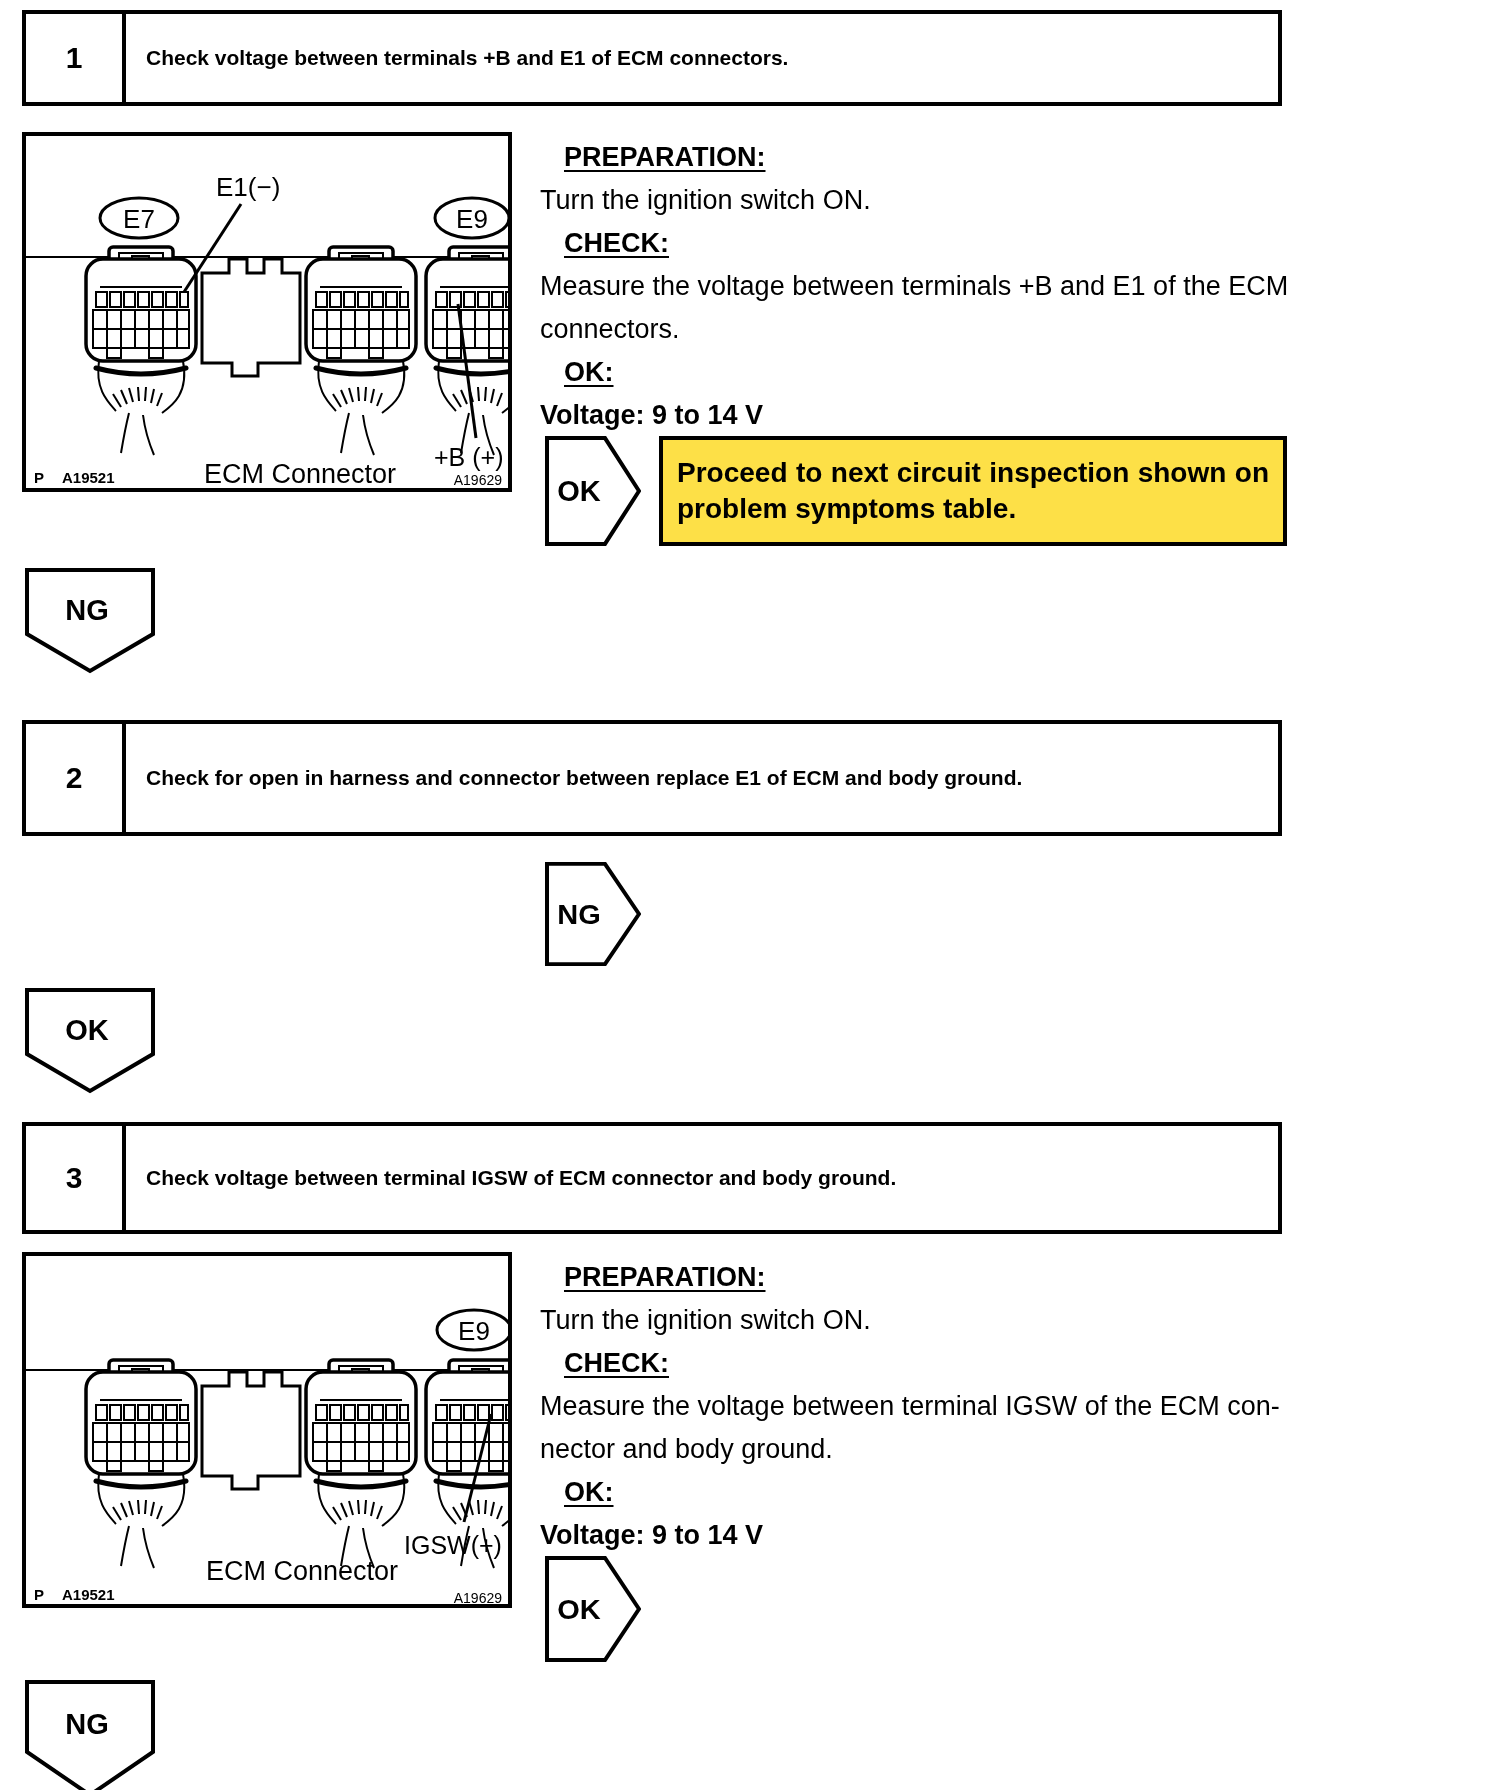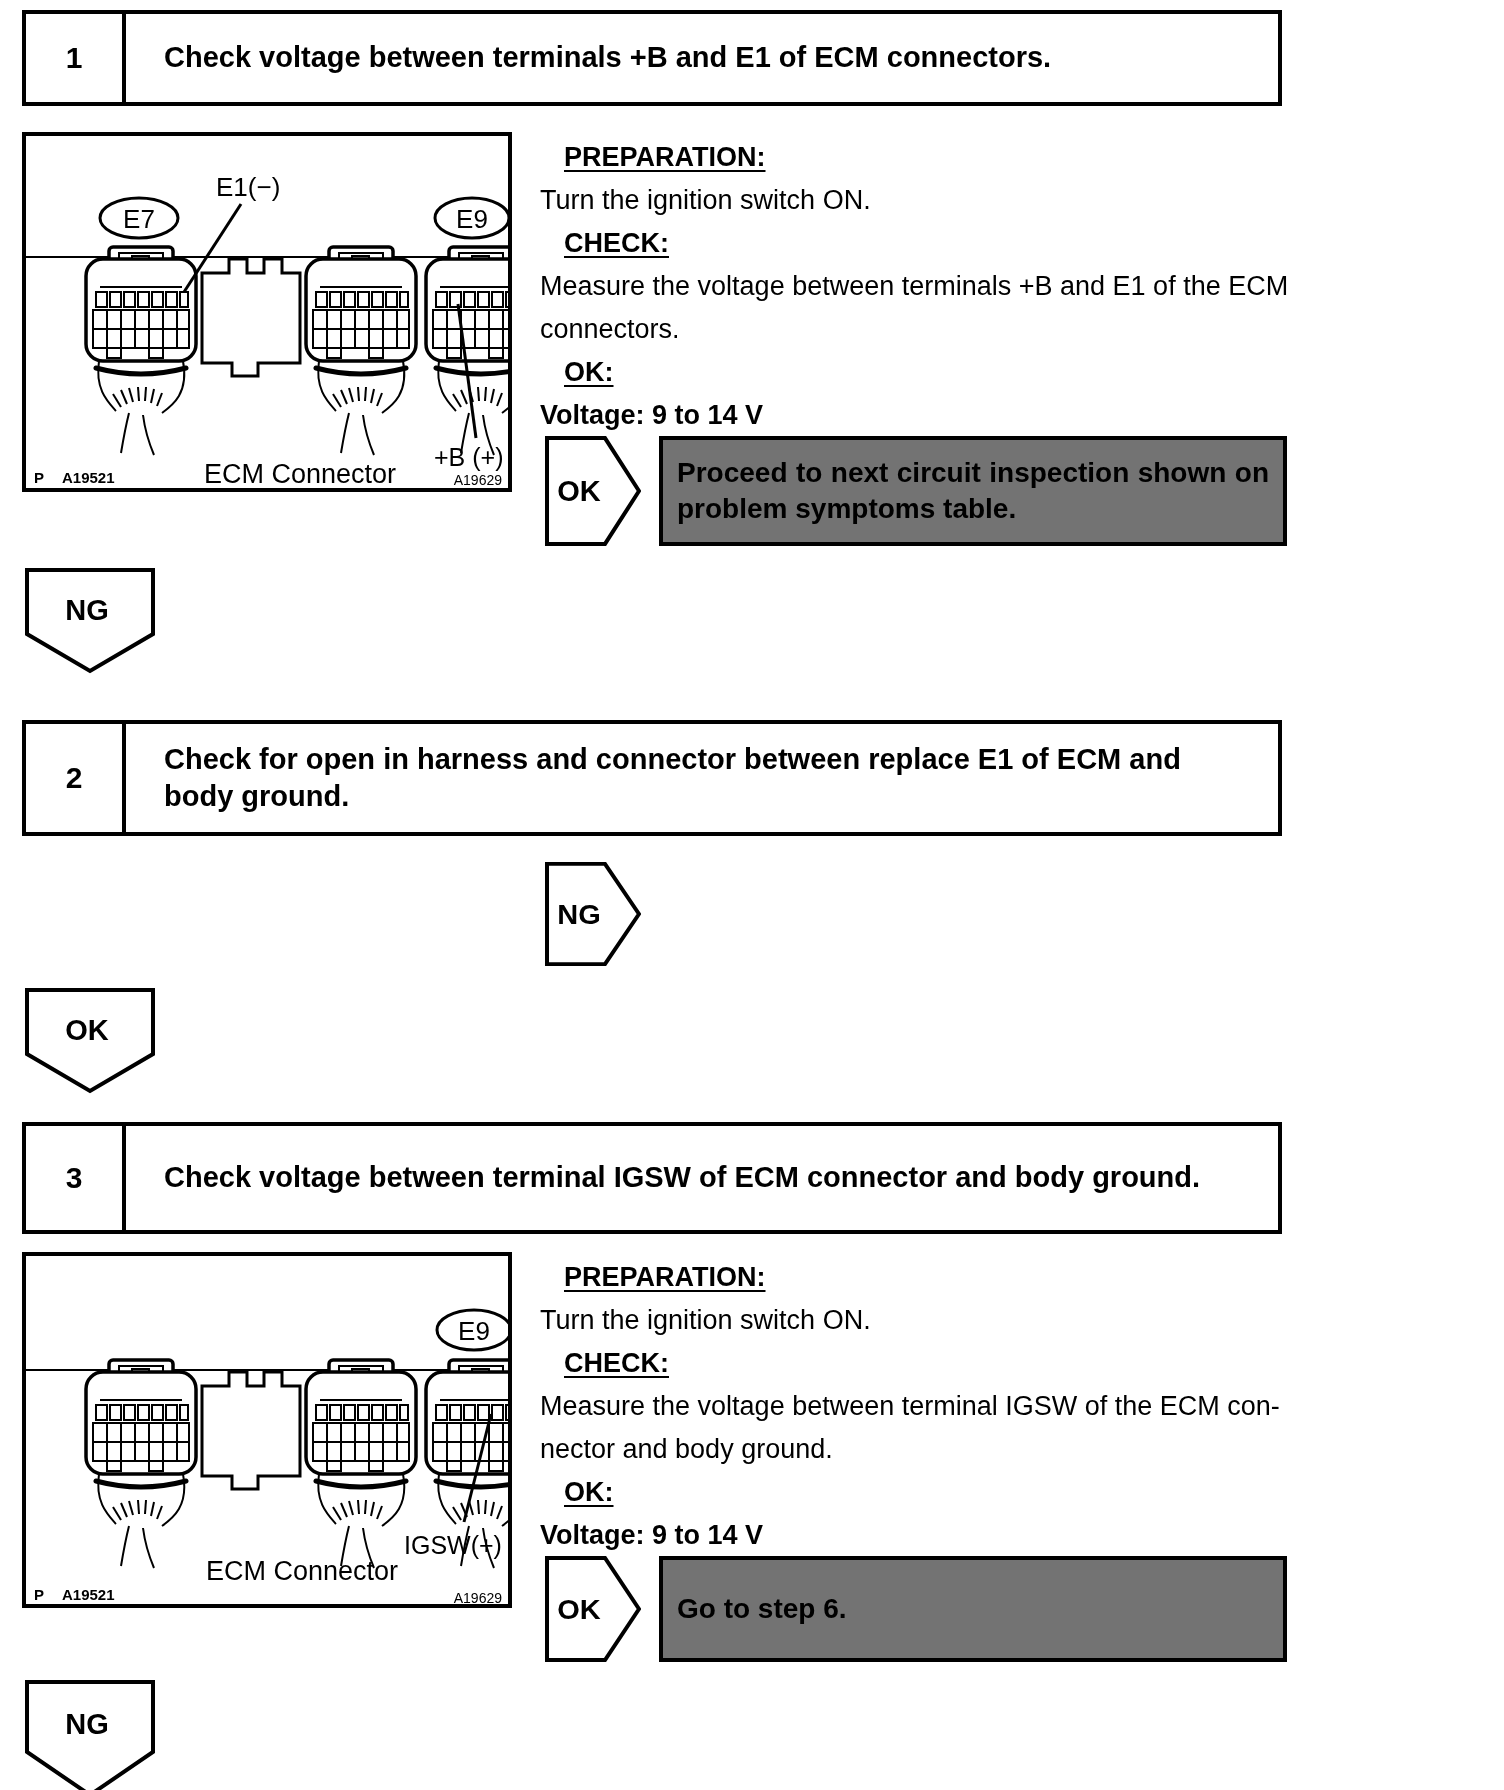--- a/index.html
+++ b/index.html
@@ -2,33 +2,33 @@
 <html><head>
 <meta charset="utf-8">
 <style>
   * { margin:0; padding:0; box-sizing:border-box; }
   html,body { background:#ffffff; }
   body { font-family:"Liberation Sans", sans-serif; color:#000; }
   .page { position:relative; width:1504px; height:1790px; background:#fff; overflow:hidden; }
 
   .step-box { position:absolute; left:22px; width:1260px; border:4px solid #000; display:flex; background:#fff; }
   .step-num { width:100px; border-right:4px solid #000; display:flex; align-items:center; justify-content:center; font-weight:bold; font-size:30px; }
-  .step-title { flex:1; display:flex; align-items:center; padding:8px 38px; font-weight:bold; font-size:29px; line-height:1.28; }
+  .step-title { flex:1; display:flex; align-items:center; padding:8px 20px; font-weight:bold; font-size:21px; line-height:1.28; }
 
   .diagram { position:absolute; left:22px; width:490px; border:4px solid #000; background:#fff; }
   .diagram svg { display:block; }
 
   .textblock { position:absolute; left:540px; width:756px; font-size:27px; line-height:43px; }
   .h-label { font-weight:bold; text-decoration:underline; text-decoration-thickness:2px; text-underline-offset:4px;margin-left:24px; }
   .spec { font-weight:bold; }
 
   .result-row { position:absolute; left:545px; display:flex; align-items:stretch; }
   .verdict-shape { width:96px; flex:none; }
   .verdict-shape svg { display:block; width:96px; height:100%; }
-  .result-box { border:4px solid #000; margin-left:18px; width:628px; display:flex; align-items:center; padding:8px 14px; font-weight:bold; font-size:28px; line-height:1.3; text-align:justify; background:#737373; }
+  .result-box { border:4px solid #000; margin-left:18px; width:628px; display:flex; align-items:center; padding:8px 14px; font-weight:bold; font-size:28px; line-height:1.3; text-align:justify; background:#fde047; }
 
   .flow-shape { position:absolute; left:25px; }
   .flow-shape svg { display:block; }
 
   svg text { font-family:"Liberation Sans", sans-serif; fill:#000; }
   .vtext  { font-size:29px; font-weight:bold; }
   .dlabel { font-size:26px; }
   .dlabel-s { font-size:25px; }
   .dcaption { font-size:27px; }
   .dcode { font-size:15px; font-weight:bold; }
@@ -190,21 +190,20 @@
     <div class="spec">Voltage: 9 to 14 V</div>
   </div>
 
   <div class="result-row" style="top:1556px;height:106px;">
     <div class="verdict-shape">
       <svg viewBox="0 0 96 108" preserveAspectRatio="none">
         <polygon points="2,2 60,2 94,54 60,106 2,106" fill="#fff" stroke="#000" stroke-width="4"></polygon>
         <text x="34" y="64" text-anchor="middle" class="vtext">OK</text>
       </svg>
     </div>
-    <div class="result-box">Go to step 6.</div>
   </div>
 
   <div class="flow-shape" style="top:1680px;">
     <svg viewBox="0 0 130 118" width="130" height="118">
       <polygon points="2,2 128,2 128,72 65,115 2,72" fill="#fff" stroke="#000" stroke-width="4"></polygon>
       <text x="62" y="54" text-anchor="middle" class="vtext">NG</text>
     </svg>
   </div>
 
 </div>

